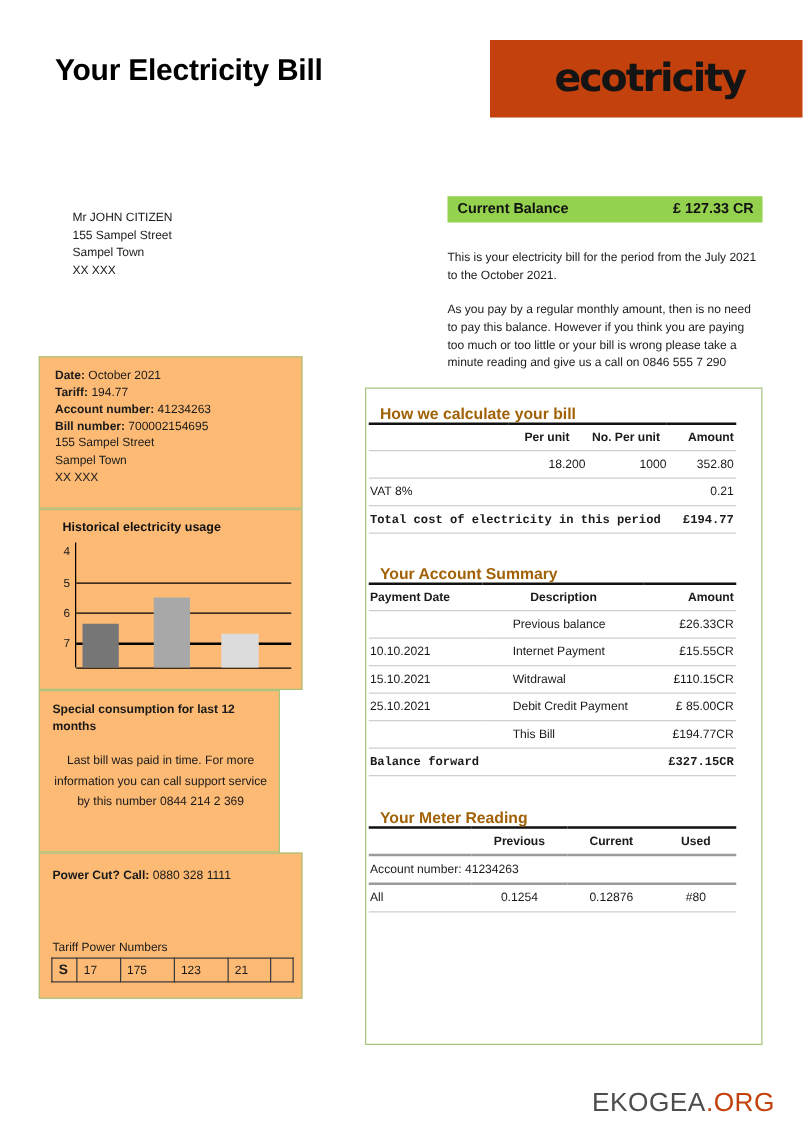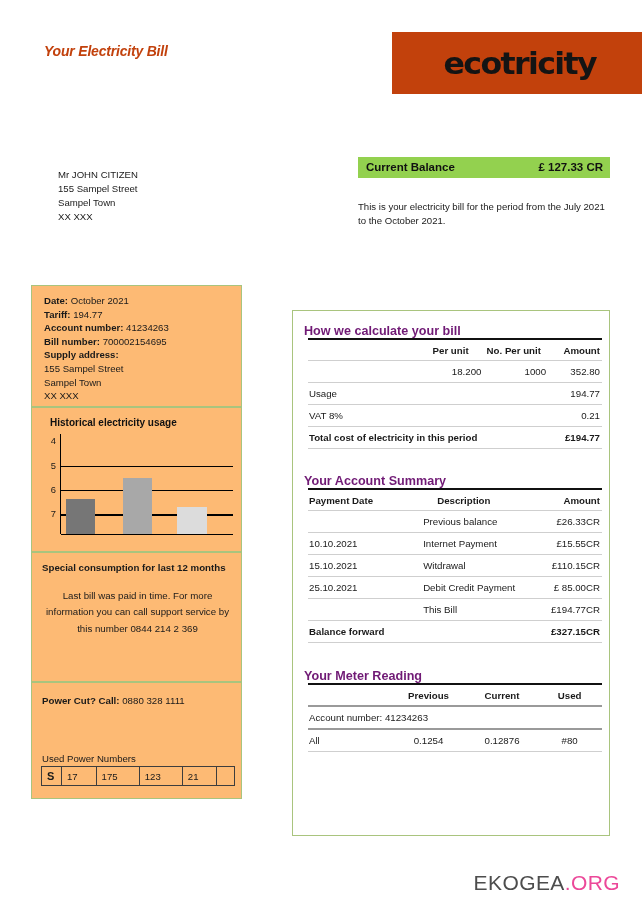--- a/index.html
+++ b/index.html
@@ -12,25 +12,24 @@
     position: relative;
     font-family: "Liberation Sans", sans-serif;
     color: #1a1a1a;
     overflow: hidden;
   }
 
   
   .page-title {
     position: absolute;
     left: 44px; top: 43px;
-    font-size: 14px;
+    font-size: 24px;
     font-weight: bold;
     letter-spacing: -0.2px;
-    color: #c2410c;
-    font-style: italic;
+    color: #000000;
   }
   .logo-box {
     position: absolute;
     left: 392px; top: 32px;
     width: 255px; height: 62px;
     background: #c2410c;
     display: flex;
     align-items: center;
     justify-content: center;
   }
@@ -79,21 +78,21 @@
   .balance-body p:last-child { margin-bottom: 0; }
 
   
   .panel {
     position: absolute;
     border: 1px solid #a9c47e;
     background: #fdba74;
   }
   .p-details { left: 31px; top: 285px; width: 211px; height: 122px; }
   .p-chart   { left: 31px; top: 407px; width: 211px; height: 145px; }
-  .p-special { left: 31px; top: 552px; width: 211px; height: 130px; }
+  .p-special { left: 31px; top: 552px; width: 193px; height: 130px; }
   .p-meter   { left: 31px; top: 682px; width: 211px; height: 117px; }
 
   .details-list {
     padding: 8px 0 0 12px;
     font-size: 9.6px;
     line-height: 13.6px;
   }
   .details-list b { font-weight: bold; }
 
   
@@ -185,26 +184,26 @@
   .p-right {
     position: absolute;
     left: 292px; top: 310px;
     width: 318px; height: 526px;
     border: 1px solid #a9c47e;
     background: #fff;
   }
   .sec-title {
     font-size: 12.6px;
     font-weight: bold;
-    color: #701a75;
+    color: #a16207;
     padding: 0 0 0 11px;
   }
   .tbl {
     width: 294px;
-    margin-left: 15px;
+    margin-left: 2px;
     border-collapse: collapse;
     font-size: 9.7px;
   }
   .tbl th {
     font-weight: bold;
     font-size: 9.7px;
     padding: 5px 0 4px 0;
     border-top: 2.2px solid #111;
     border-bottom: 1px solid #cfcfcf;
     text-align: center;
@@ -213,40 +212,41 @@
   .tbl td {
     padding: 5px 0 5px 0;
     border-bottom: 1px solid #cfcfcf;
   }
   .tbl .l { text-align: left; }
   .tbl .c { text-align: center; }
   .tbl .r { text-align: right; }
   .tbl tr.total td {
     font-weight: bold;
     border-bottom: 1px solid #cfcfcf;
+    font-family: Liberation Mono, monospace;
   }
   .tbl th.first, .tbl td.first { text-align: left; padding-left: 1px; }
   .tbl th.last, .tbl td.last { text-align: right; padding-right: 2px; }
 
   .calc-wrap { padding-top: 13px; }
   .summary-wrap { padding-top: 25px; }
   .meterread-wrap { padding-top: 26px; }
 
   .tbl.meter td.acct { border-bottom: 2.4px solid #9a9a9a; }
   .tbl.meter tr.hdr th { border-bottom: 2.4px solid #9a9a9a; }
 
   
   .footer-brand {
     position: absolute;
     right: 22px; bottom: 18px;
     font-size: 21px;
     letter-spacing: 0.4px;
     color: #4d4d4d;
   }
-  .footer-brand .org { color: #ec4899; }
+  .footer-brand .org { color: #c2410c; }
 </style>
 </head>
 <body>
 
 <div class="page-title">Your Electricity Bill</div>
 
 <div class="logo-box">
   <span class="logo-text">ecotricity</span>
 </div>
 
@@ -257,43 +257,41 @@
   <div>XX XXX</div>
 </div>
 
 <div class="balance-block">
   <div class="balance-bar">
     <span>Current Balance</span>
     <span>£ 127.33 CR</span>
   </div>
   <div class="balance-body">
     <p>This is your electricity bill for the period from the July 2021 to the October 2021.</p>
+    <p>As you pay by a regular monthly amount, then is no need to pay this balance. However if you think you are paying too much or too little or your bill is wrong please take a minute reading and give us a call on 0846 555 7 290</p>
   </div>
 </div>
 
 <div class="panel p-details">
   <div class="details-list">
     <div>
       <b>Date:</b>
       <span>October 2021</span>
     </div>
     <div>
       <b>Tariff:</b>
       <span>194.77</span>
     </div>
     <div>
       <b>Account number:</b>
       <span>41234263</span>
     </div>
     <div>
       <b>Bill number:</b>
       <span>700002154695</span>
-    </div>
-    <div>
-      <b>Supply address:</b>
     </div>
     <div>155 Sampel Street</div>
     <div>Sampel Town</div>
     <div>XX XXX</div>
   </div>
 </div>
 
 <div class="panel p-chart">
   <div class="chart-title">Historical electricity usage</div>
   <div class="chart-area">
@@ -322,21 +320,21 @@
 <div class="panel p-special">
   <div class="special-head">Special consumption for last 12 months</div>
   <div class="special-body">Last bill was paid in time. For more information you can call support service by this number 0844 214 2 369</div>
 </div>
 
 <div class="panel p-meter">
   <div class="powercut">
     <b>Power Cut? Call:</b>
     <span>0880 328 1111</span>
   </div>
-  <div class="mpn-label">Used Power Numbers</div>
+  <div class="mpn-label">Tariff Power Numbers</div>
   <table class="mpn-table">
     <tbody>
         <tr id="mpn-row">
           <td class="first">S</td>
           <td>17</td>
           <td>175</td>
           <td>123</td>
           <td>21</td>
           <td></td>
         </tr>
@@ -358,26 +356,20 @@
           </tr>
         </thead>
       <tbody id="calc-body">
           <tr>
             <td class="first"></td>
             <td class="r">18.200</td>
             <td class="r">1000</td>
             <td class="last">352.80</td>
           </tr>
           <tr>
-            <td class="first">Usage</td>
-            <td class="r"></td>
-            <td class="r"></td>
-            <td class="last">194.77</td>
-          </tr>
-          <tr>
             <td class="first">VAT 8%</td>
             <td class="r"></td>
             <td class="r"></td>
             <td class="last">0.21</td>
           </tr>
           <tr class="total">
             <td class="first" colspan="3">Total cost of electricity in this period</td>
             <td class="last">£194.77</td>
           </tr>
         </tbody>

